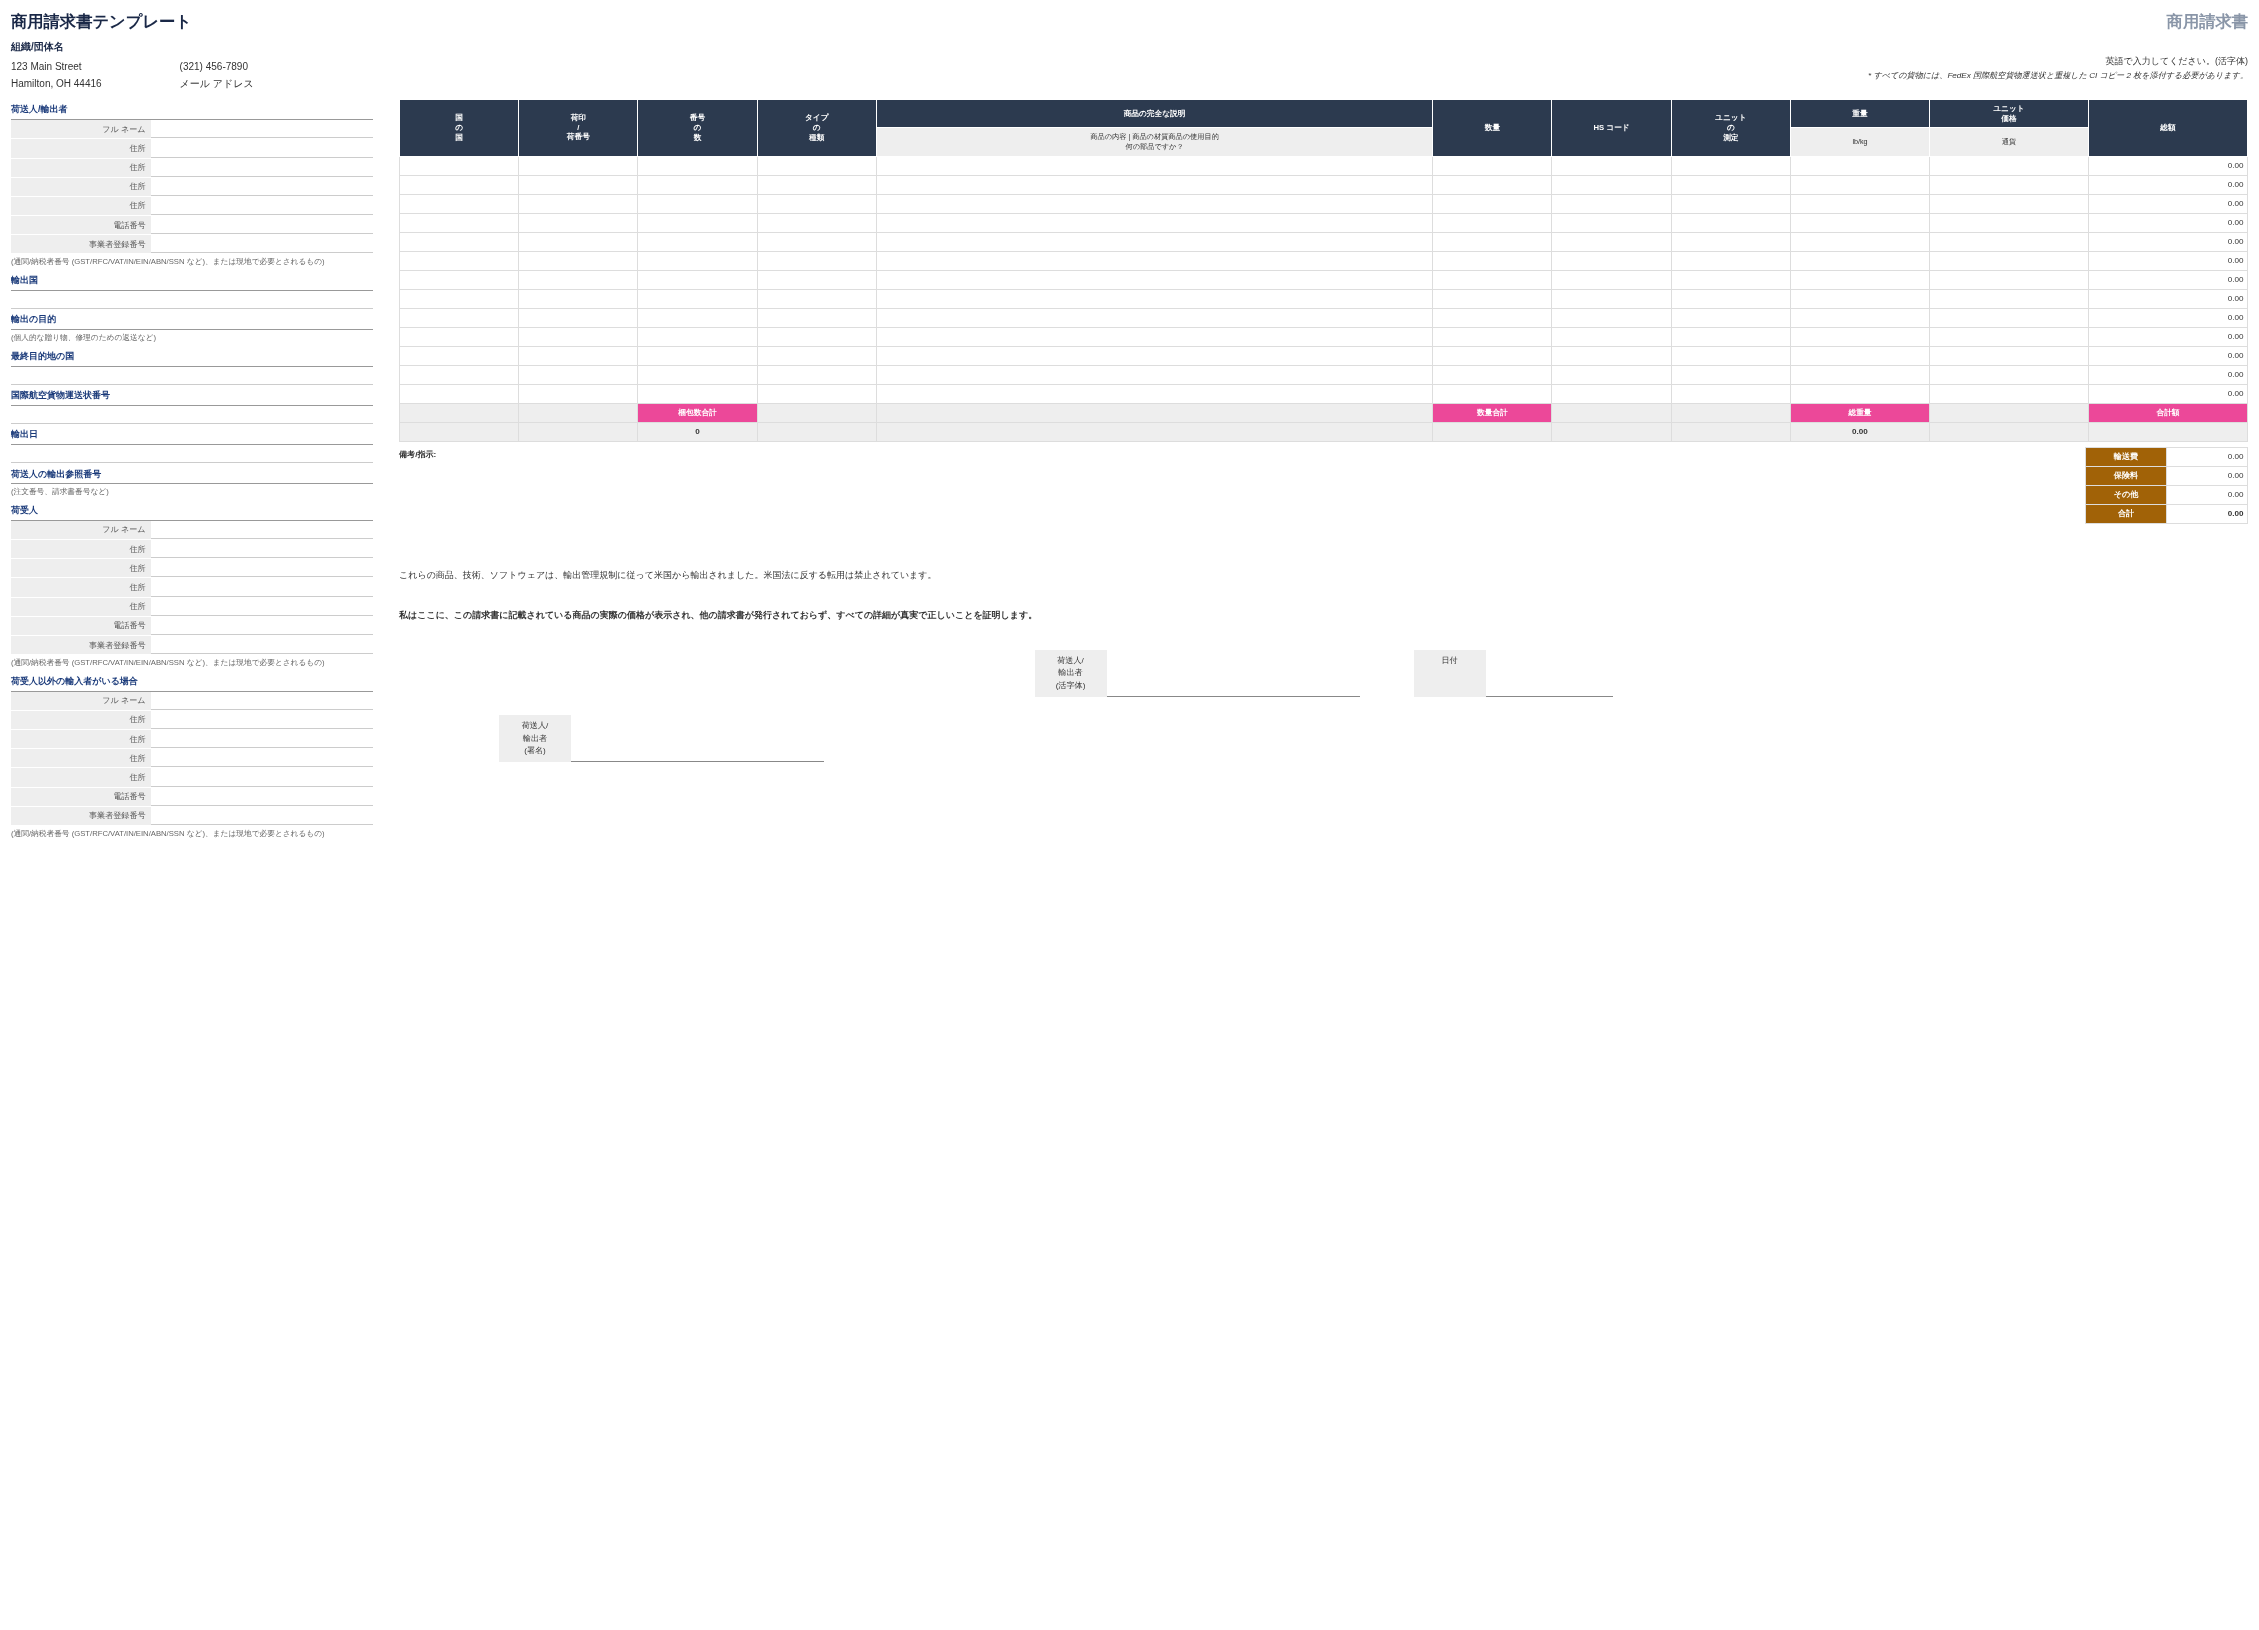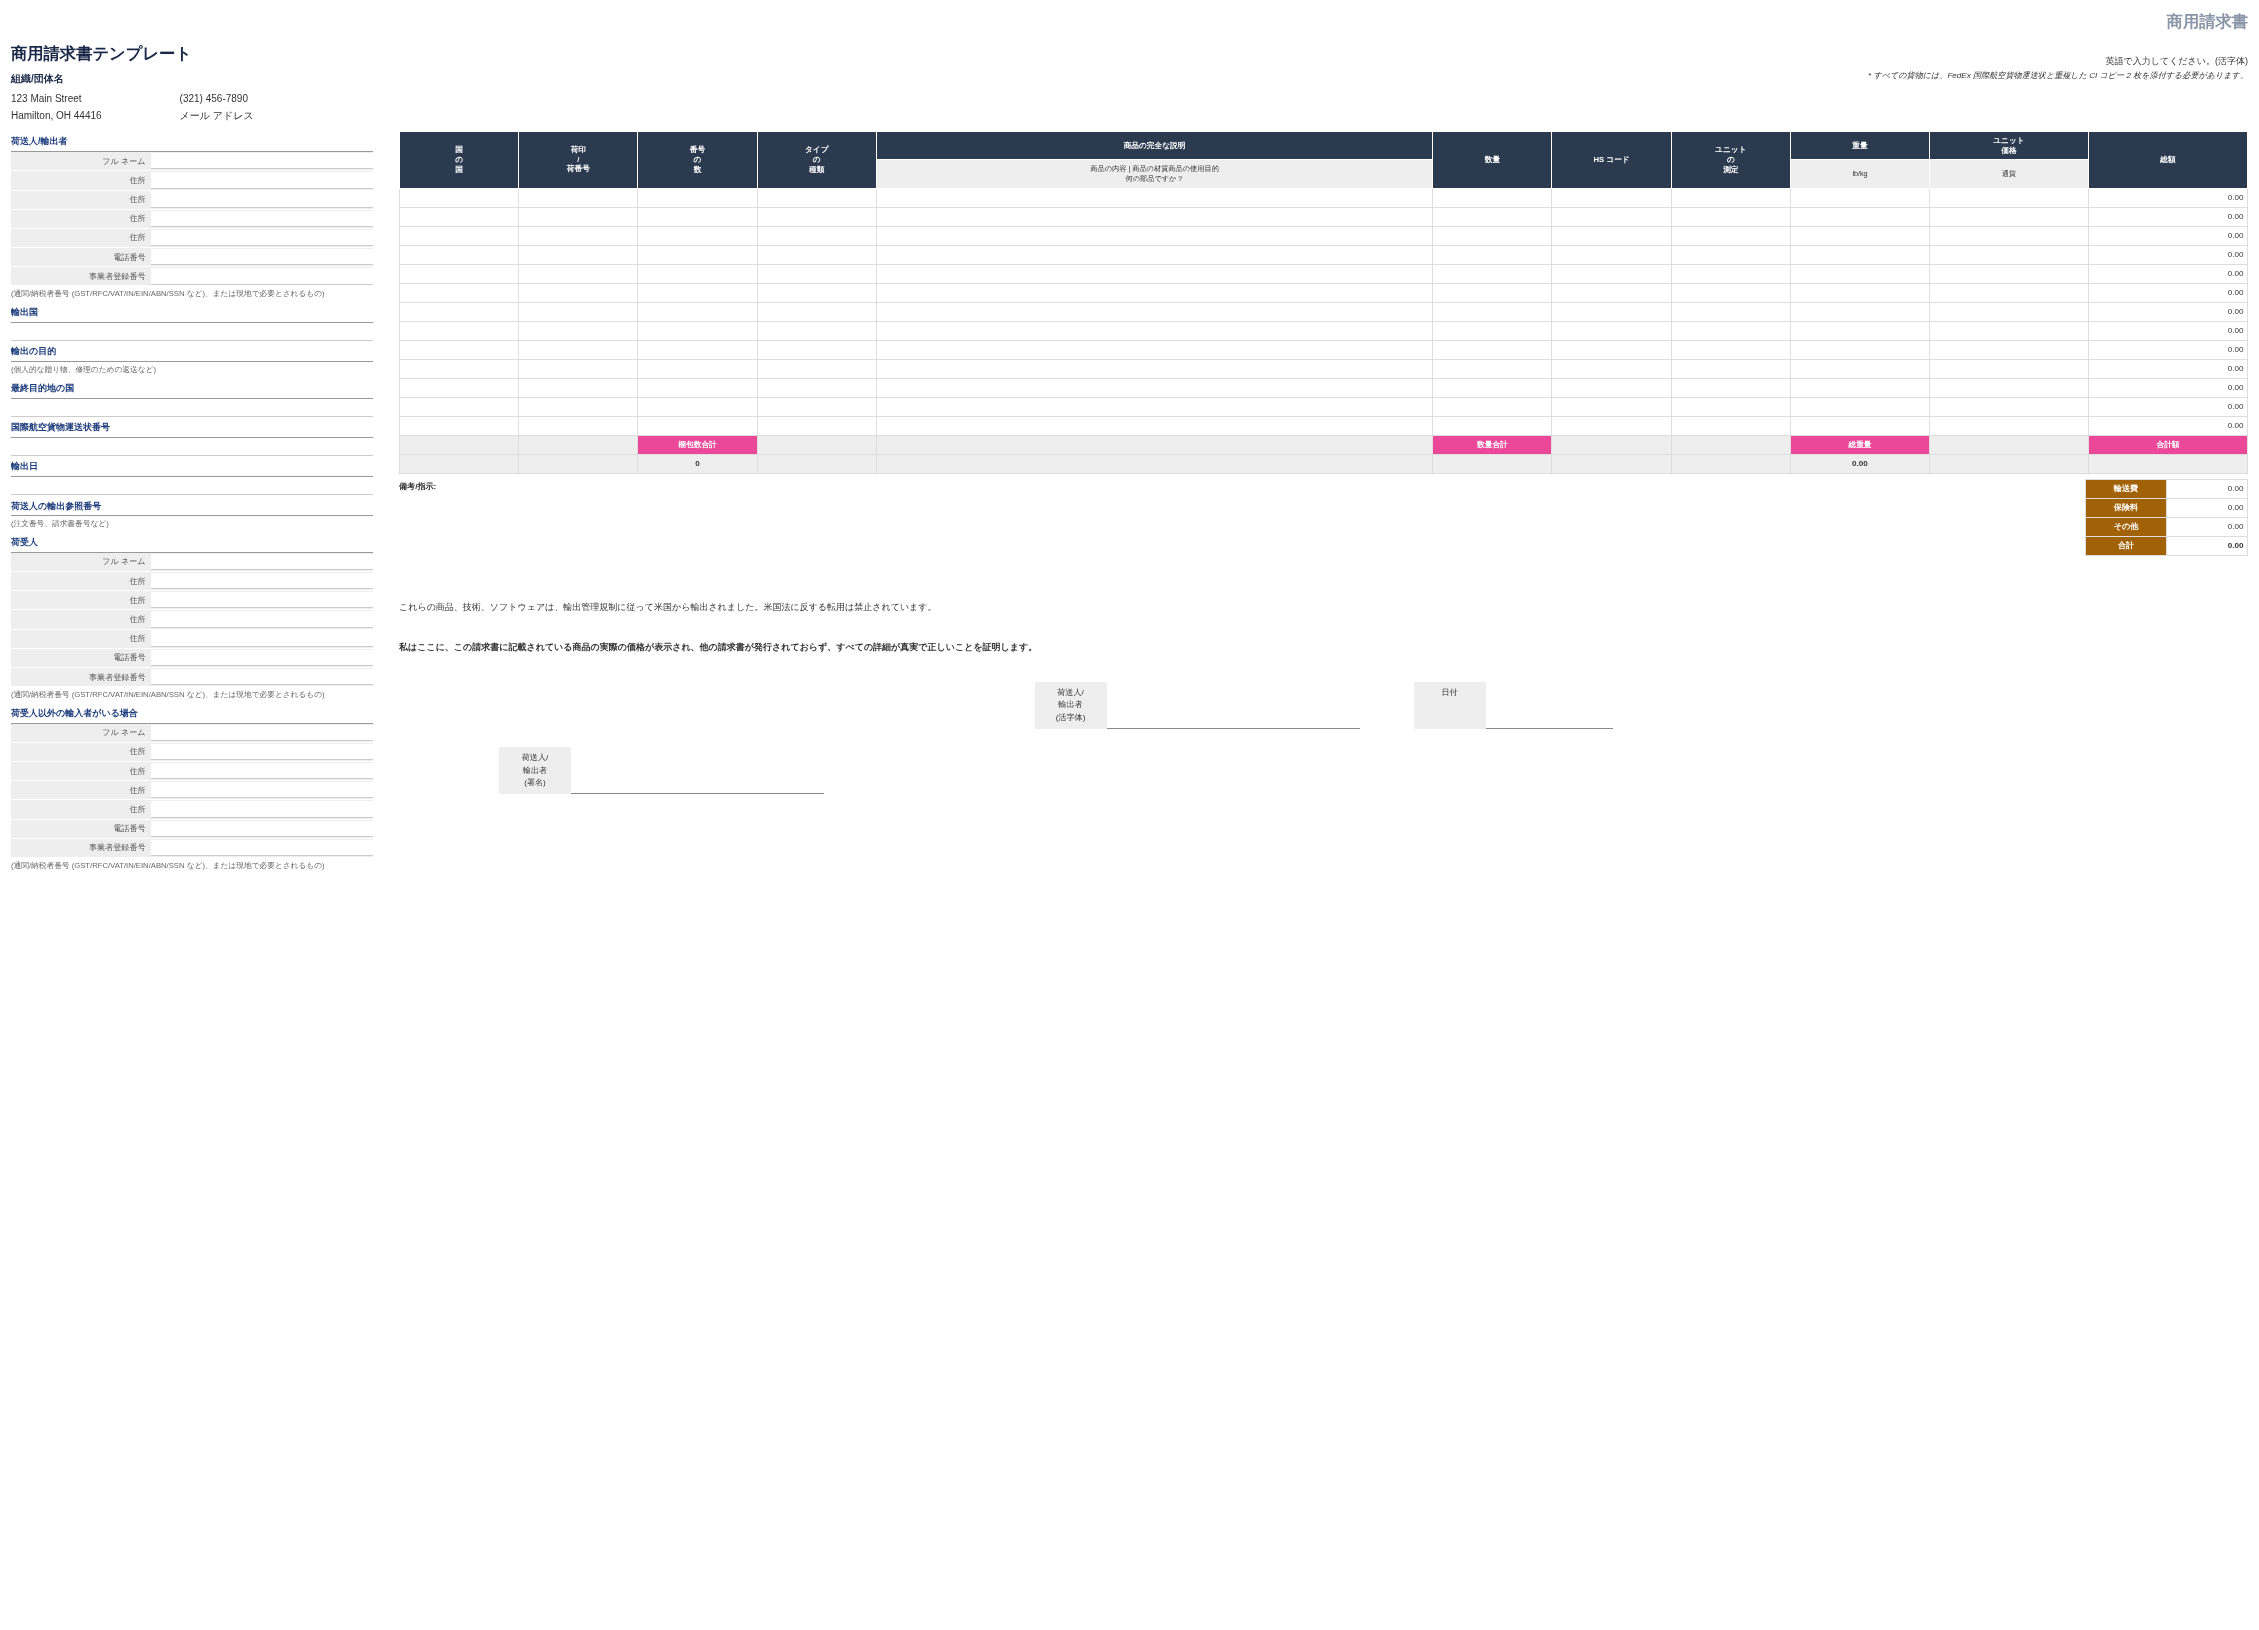--- a/index.html
+++ b/index.html
@@ -1,31 +1,31 @@
 <!DOCTYPE html>
 <html style="font-size:14.5px"><head>
 <meta charset="utf-8">
 <style>
 * { box-sizing: border-box; margin: 0; padding: 0; }
 body { font-family: "Hiragino Sans", "Yu Gothic", Arial, sans-serif; font-size: 9px; color: #333; padding: 11px; background: #fff; }
 .header-row { display: flex; justify-content: space-between; align-items: flex-start; }
-h1 { font-size: 16.3px; font-weight: bold; color: #1a2847; margin-bottom: 7.2px; margin-top: 32px; }
+h1 { font-size: 16.3px; font-weight: bold; color: #1a2847; margin-bottom: 7.2px; }
 .doc-type { font-size: 16.3px; font-weight: bold; color: #8a96a8; }
 .org-name { font-weight: bold; color: #1a2847; font-size: 10px; margin-bottom: 3.6px; }
 .addr-block { display: flex; gap: 78px; margin-bottom: 3.6px; }
 .addr-col { font-size: 10px; line-height: 1.7; }
 .top-right { text-align: right; font-size: 9px; }
 .top-right .instr { margin-bottom: 1.8px; }
 .top-right .note { font-style: italic; font-size: 8.1px; }
 .container { display: flex; gap: 26px; margin-top: 3.6px; }
 .left-col { width: 362px; flex-shrink: 0; }
 .right-col { flex: 1; }
 .section-h { font-size: 9px; font-weight: bold; color: #1a3a7a; border-bottom: 0.9px solid #999; padding: 2.7px 0; margin-top: 1.8px; }
 .section-body { background: #eeeeee; }
-.field-row { display: flex; border-bottom: 0.9px solid #fff; align-items: center; }
+.field-row { display: flex; border-bottom: 0.9px solid #fff; }
 .field-label { width: 140px; text-align: right; padding: 3.6px 5.4px; font-size: 8.1px; color: #555; background: #eeeeee; }
 .field-val { flex: 1; background: #fff; border-bottom: 0.9px solid #ccc; min-height: 16.3px; }
 .helper { font-size: 7.7px; color: #666; padding: 2.7px 0; }
 .items-table { width: 100%; border-collapse: collapse; table-layout: fixed; }
 .items-table th { background: #2c3a4f; color: #fff; font-size: 7.7px; font-weight: bold; padding: 3.6px 1.8px; border: 0.9px solid #fff; text-align: center; vertical-align: middle; }
 .items-table th.sub { background: #eeeeee; color: #333; font-weight: normal; font-size: 7.2px; line-height: 1.4; }
 .items-table td { border: 0.9px solid #ddd; height: 19px; padding: 1.8px 3.6px; font-size: 8.1px; }
 .items-table td.num { text-align: right; }
 .items-table .total-h { background: #ec4899; color: #fff; font-weight: bold; text-align: center; font-size: 7.7px; }
 .items-table .total-v { background: #eeeeee; font-weight: bold; text-align: center; }

